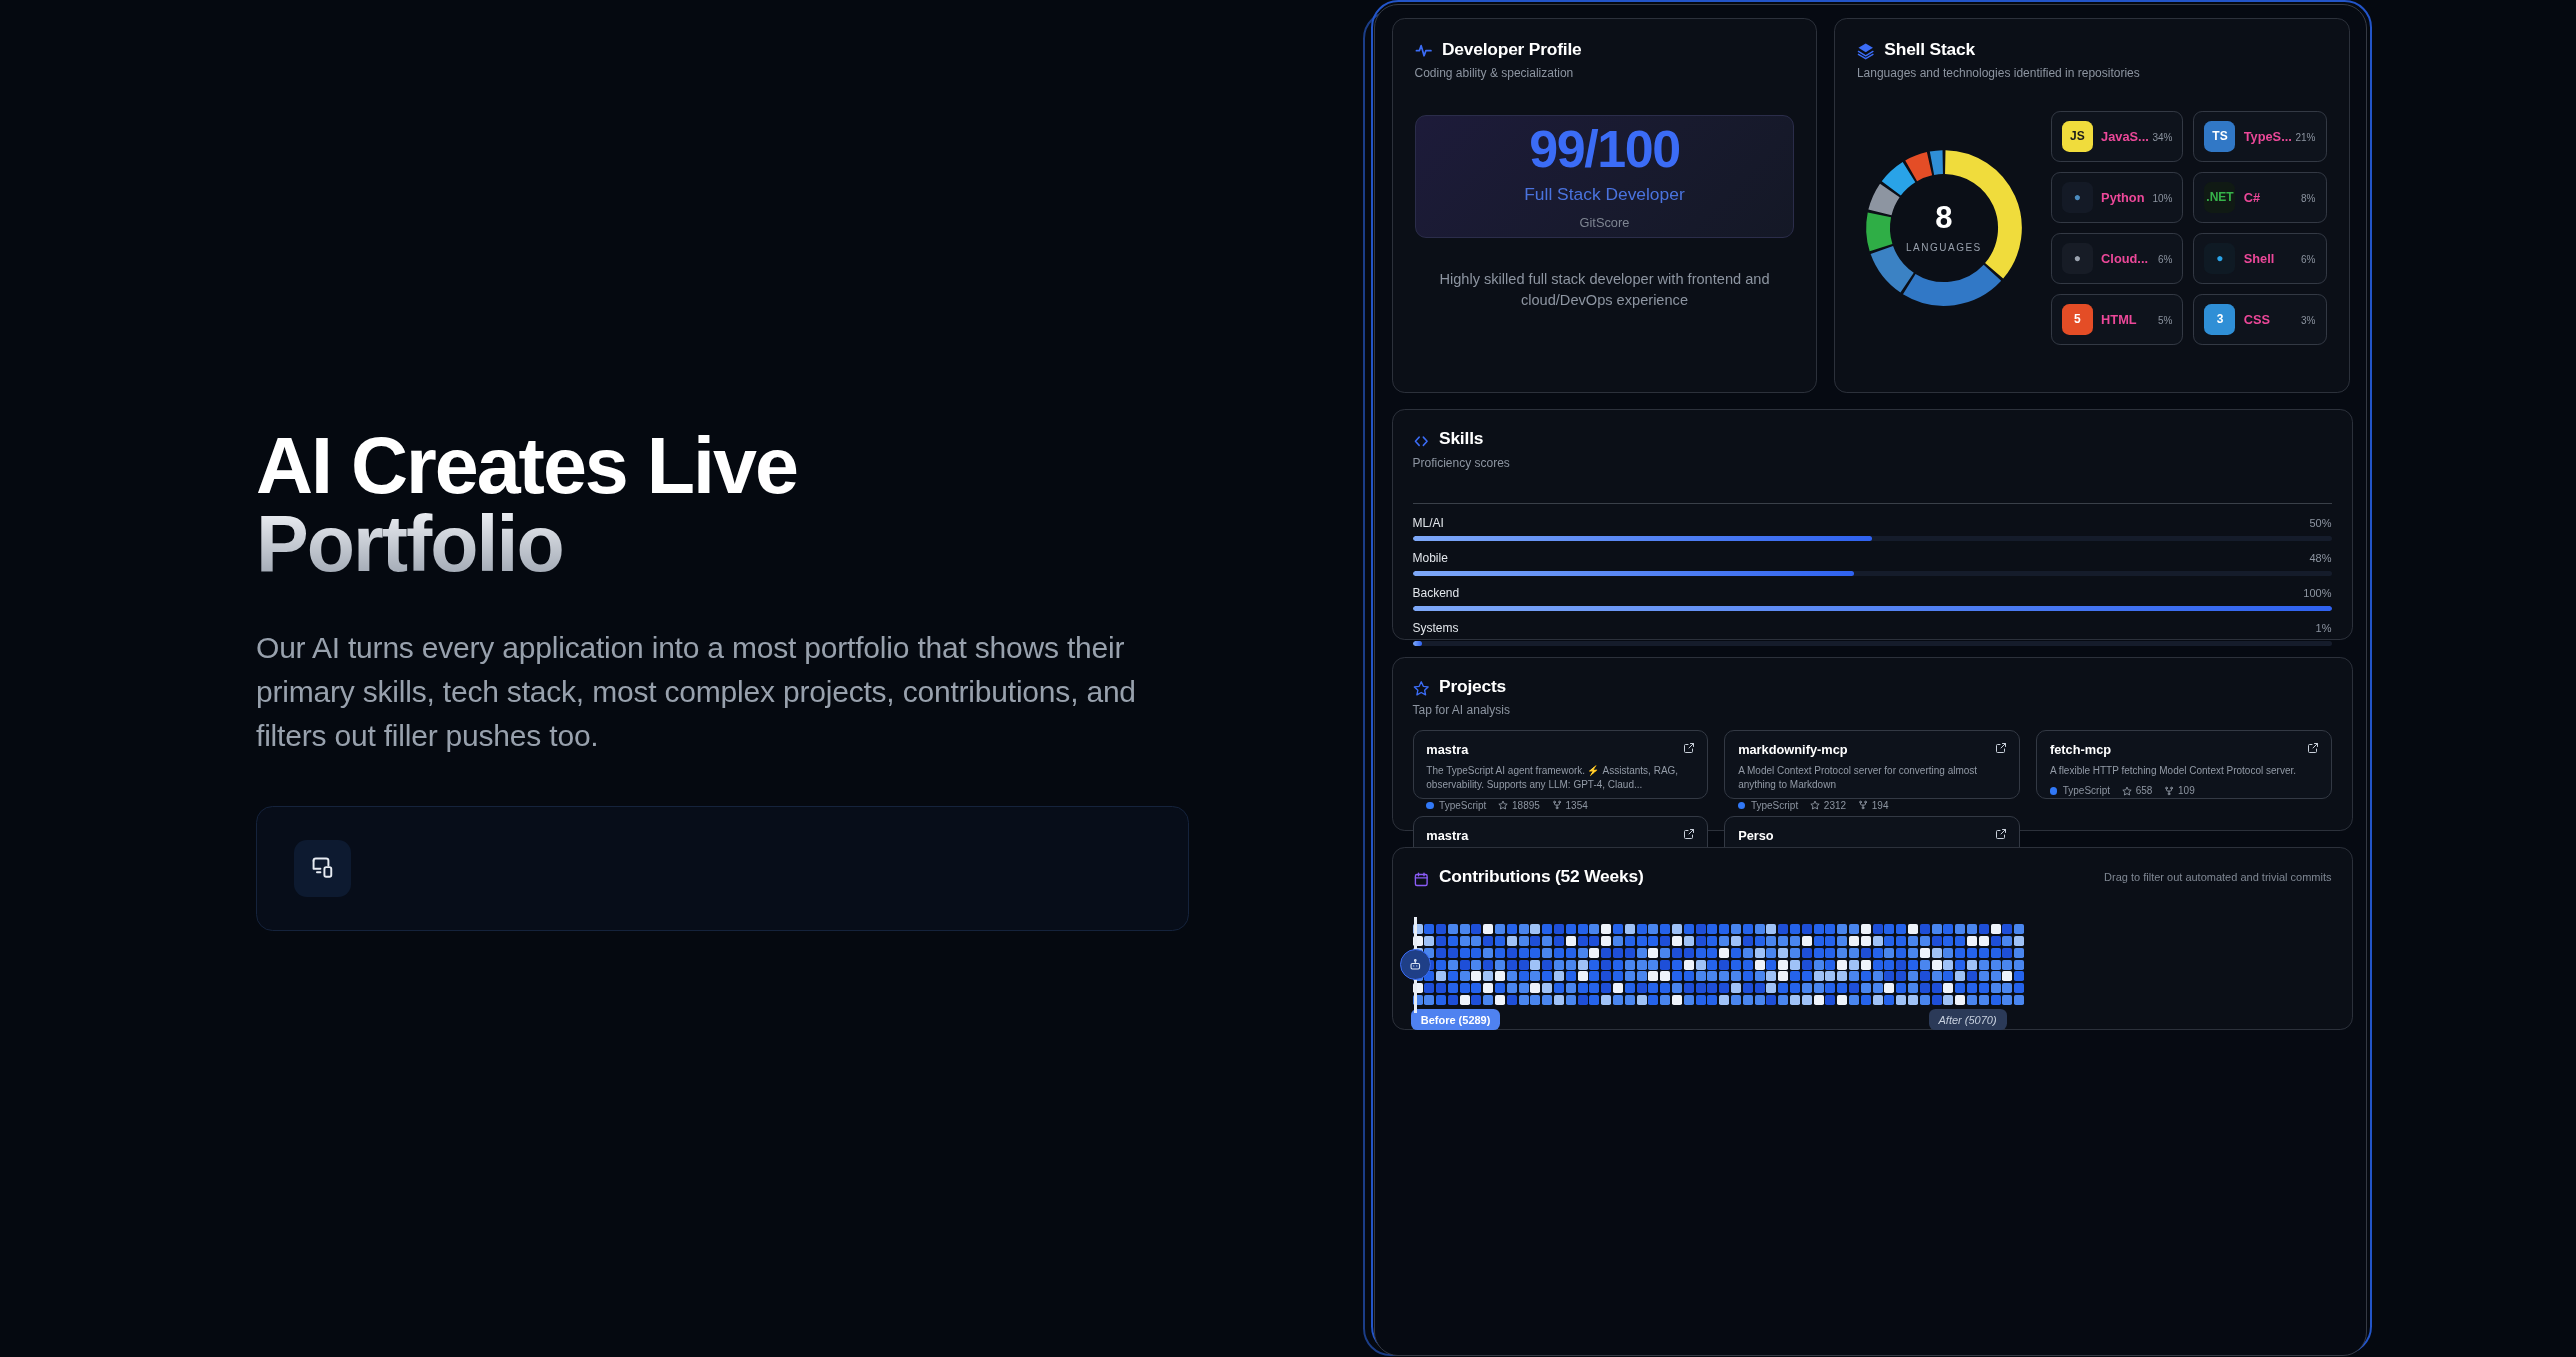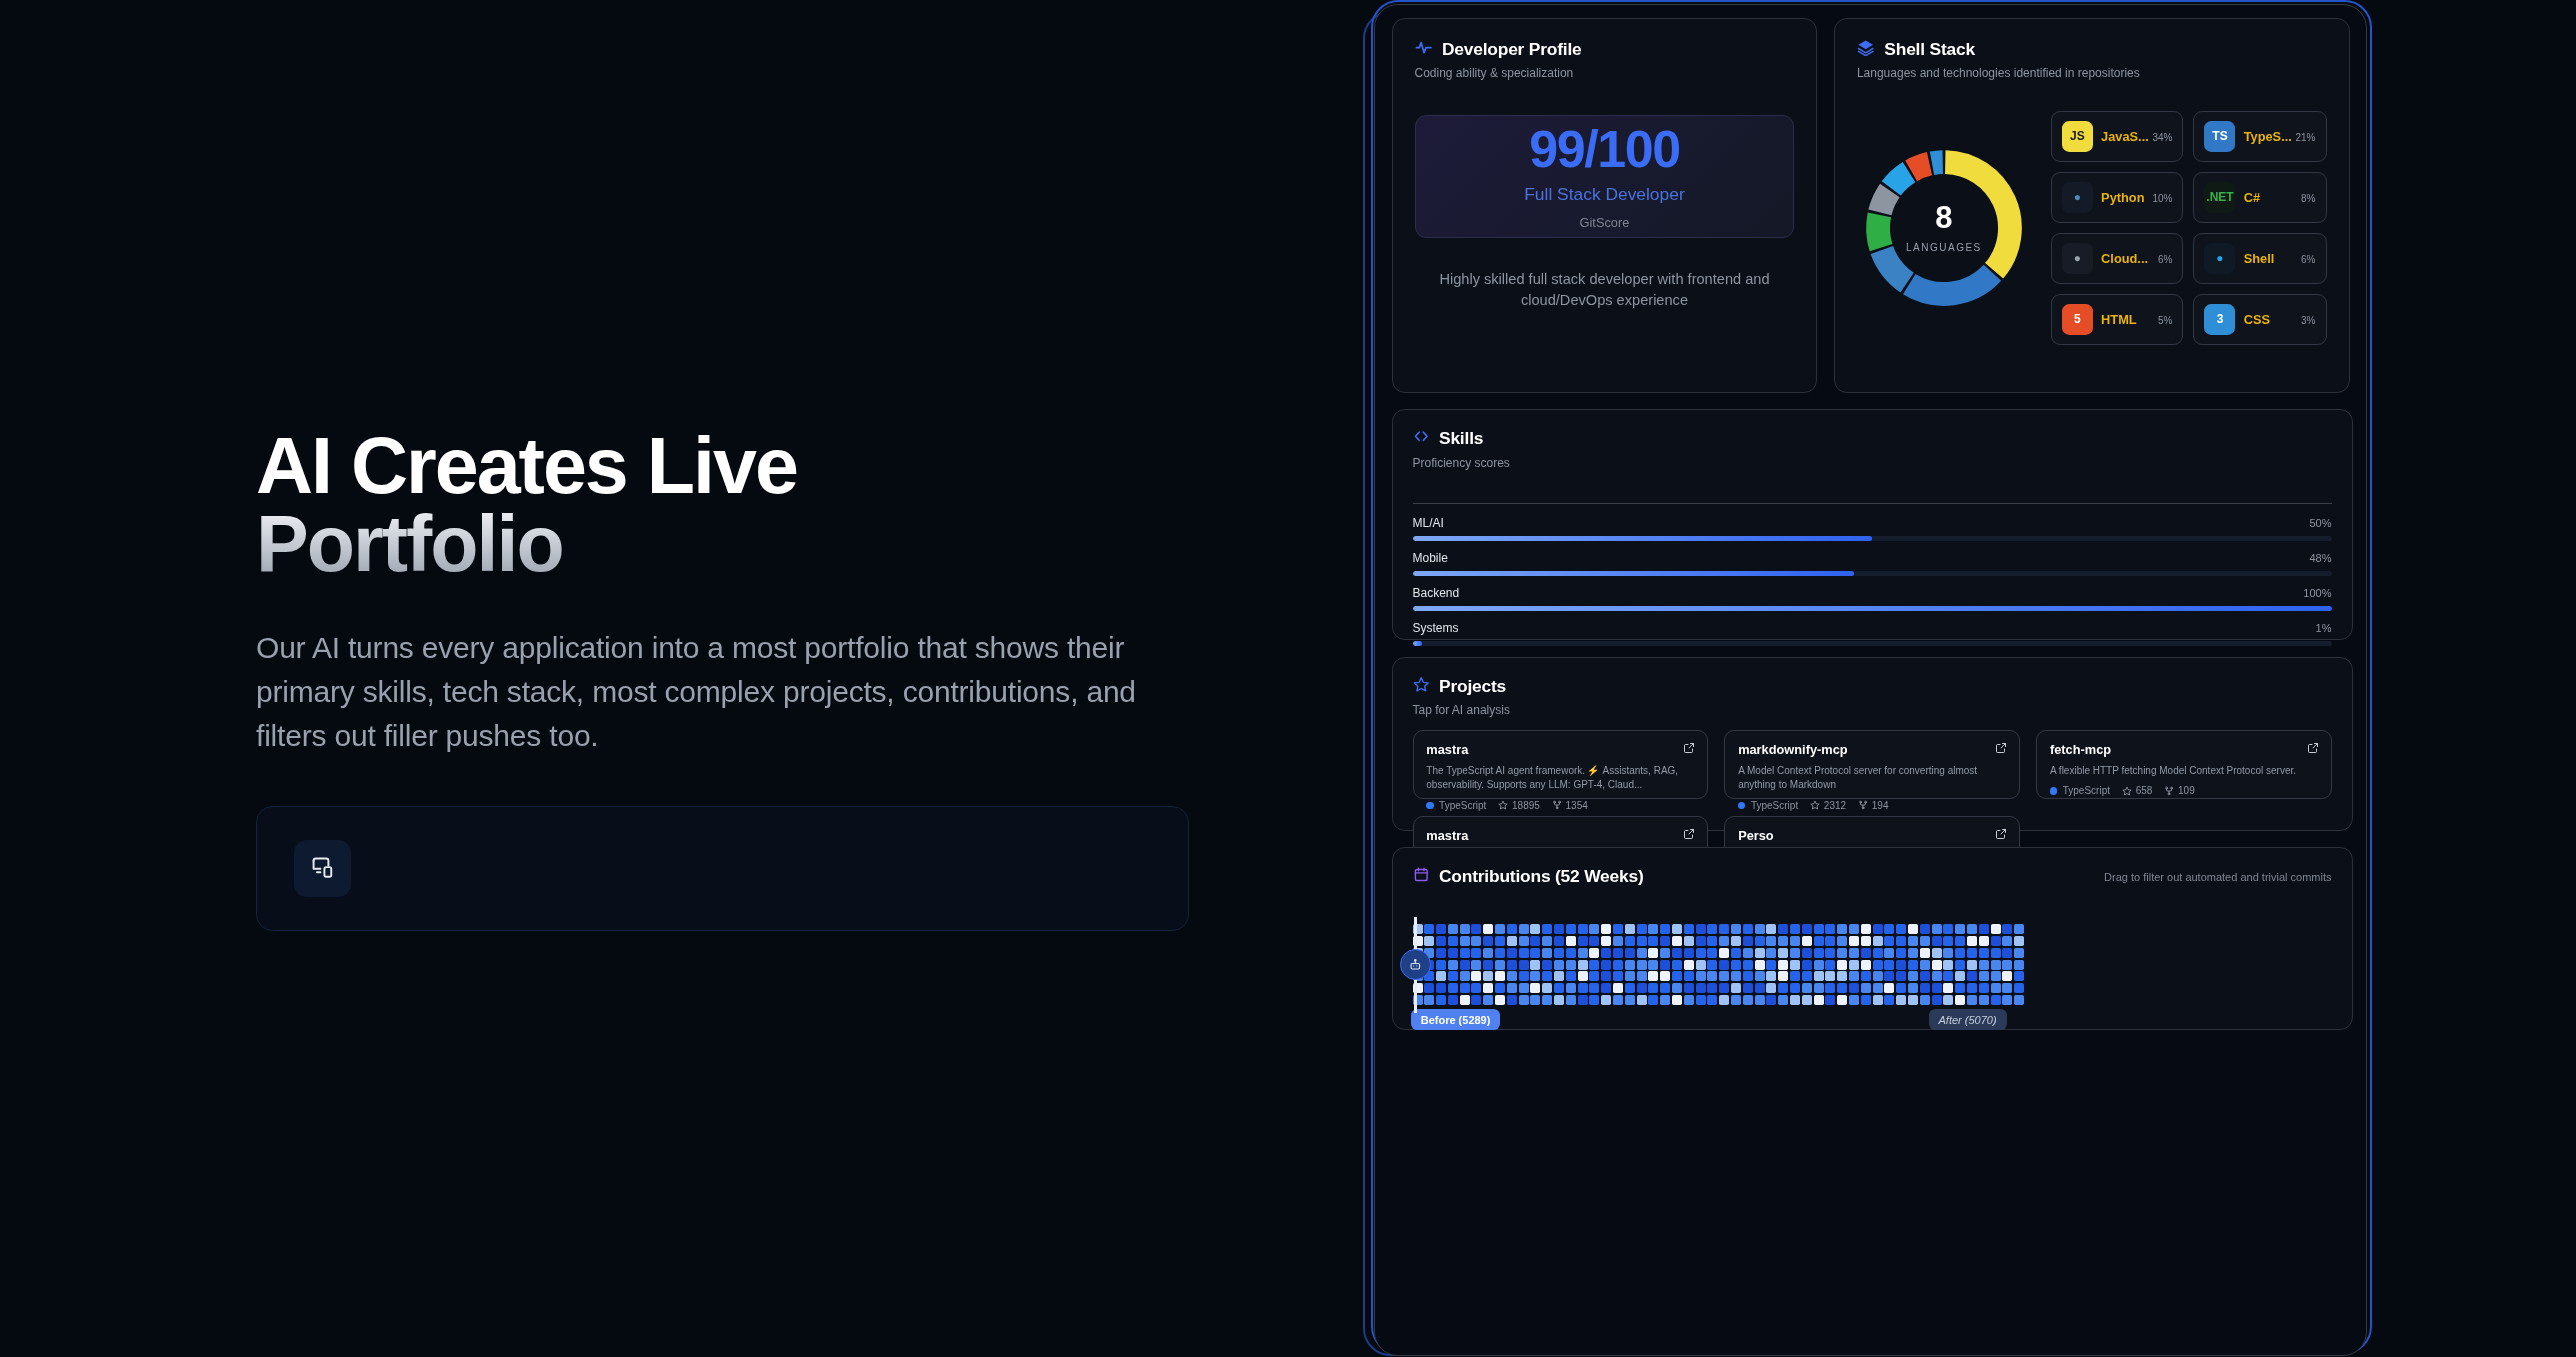--- a/index.html
+++ b/index.html
@@ -71,21 +71,21 @@
     padding: 12.8px 16.5px 0 16.5px;
     overflow: hidden;
   }
 
   .card {
     background: #0b0f17;
     border: 0.9px solid #2c313b;
     border-radius: 12.8px;
     position: relative;
   }
-  .card-hd { display:flex; align-items:flex-start; gap:10px; }
+  .card-hd { display:flex; align-items:flex-end; gap:10px; }
   .card-title { font-size: 17.4px; font-weight: 700; color: #ffffff; letter-spacing: -0.2px;}
   .card-sub { font-size: 12px; color: #8d95a1; margin-top: 6.4px; }
 
   .row-top { display: flex; gap: 16.5px; }
 
   
   #dev-profile { width: 445px; height: 375px; padding: 20px 22px; }
   .score-box {
     margin-top: 35px;
     height: 123px; border-radius: 11px;
@@ -113,21 +113,21 @@
     background:#0e131c; border:0.9px solid #333944; border-radius:9.1px;
     padding: 8.2px 10px; display:flex; align-items:center; gap:8.2px; height: 51px;
   }
   .lang-logo {
     width: 31px; height:31px; flex:0 0 31px; border-radius:7.3px;
     background:#141a26; display:flex; align-items:center; justify-content:center;
     font-size: 12px; font-weight:800;
   }
   .lang-right { flex:1; min-width:0; }
   .lang-top { display:flex; align-items:baseline; justify-content:space-between; gap:3.7px; }
-  .lang-name { font-size:12.8px; font-weight:700; color:#eab308; white-space:nowrap; overflow:hidden; text-overflow:ellipsis; }
+  .lang-name { font-size:12.8px; font-weight:700; color:#ec4899; white-space:nowrap; overflow:hidden; text-overflow:ellipsis; }
   .lang-pct { font-size:10px; color:#8b939f; flex:0 0 auto;}
   .lang-bar { margin-top:6.4px; height:6.4px; border-radius:3.7px; background:#1c2230; position:relative; overflow:hidden;}
   .lang-bar i { display:block; height:100%; border-radius:3.7px; }
 
   
   #skills { margin-top: 16.5px; width: 961px; height: 231px; padding: 18.3px 20px 0 20px; }
   .skill-list { margin-top: 33px; border-top: 0.9px solid #3a4049; padding-top: 12.8px; }
   .skill-row { margin-bottom: 10px; }
   .skill-head { display:flex; justify-content:space-between; align-items:baseline; }
   .skill-name { font-size:12px; color:#e3e7ec; }

